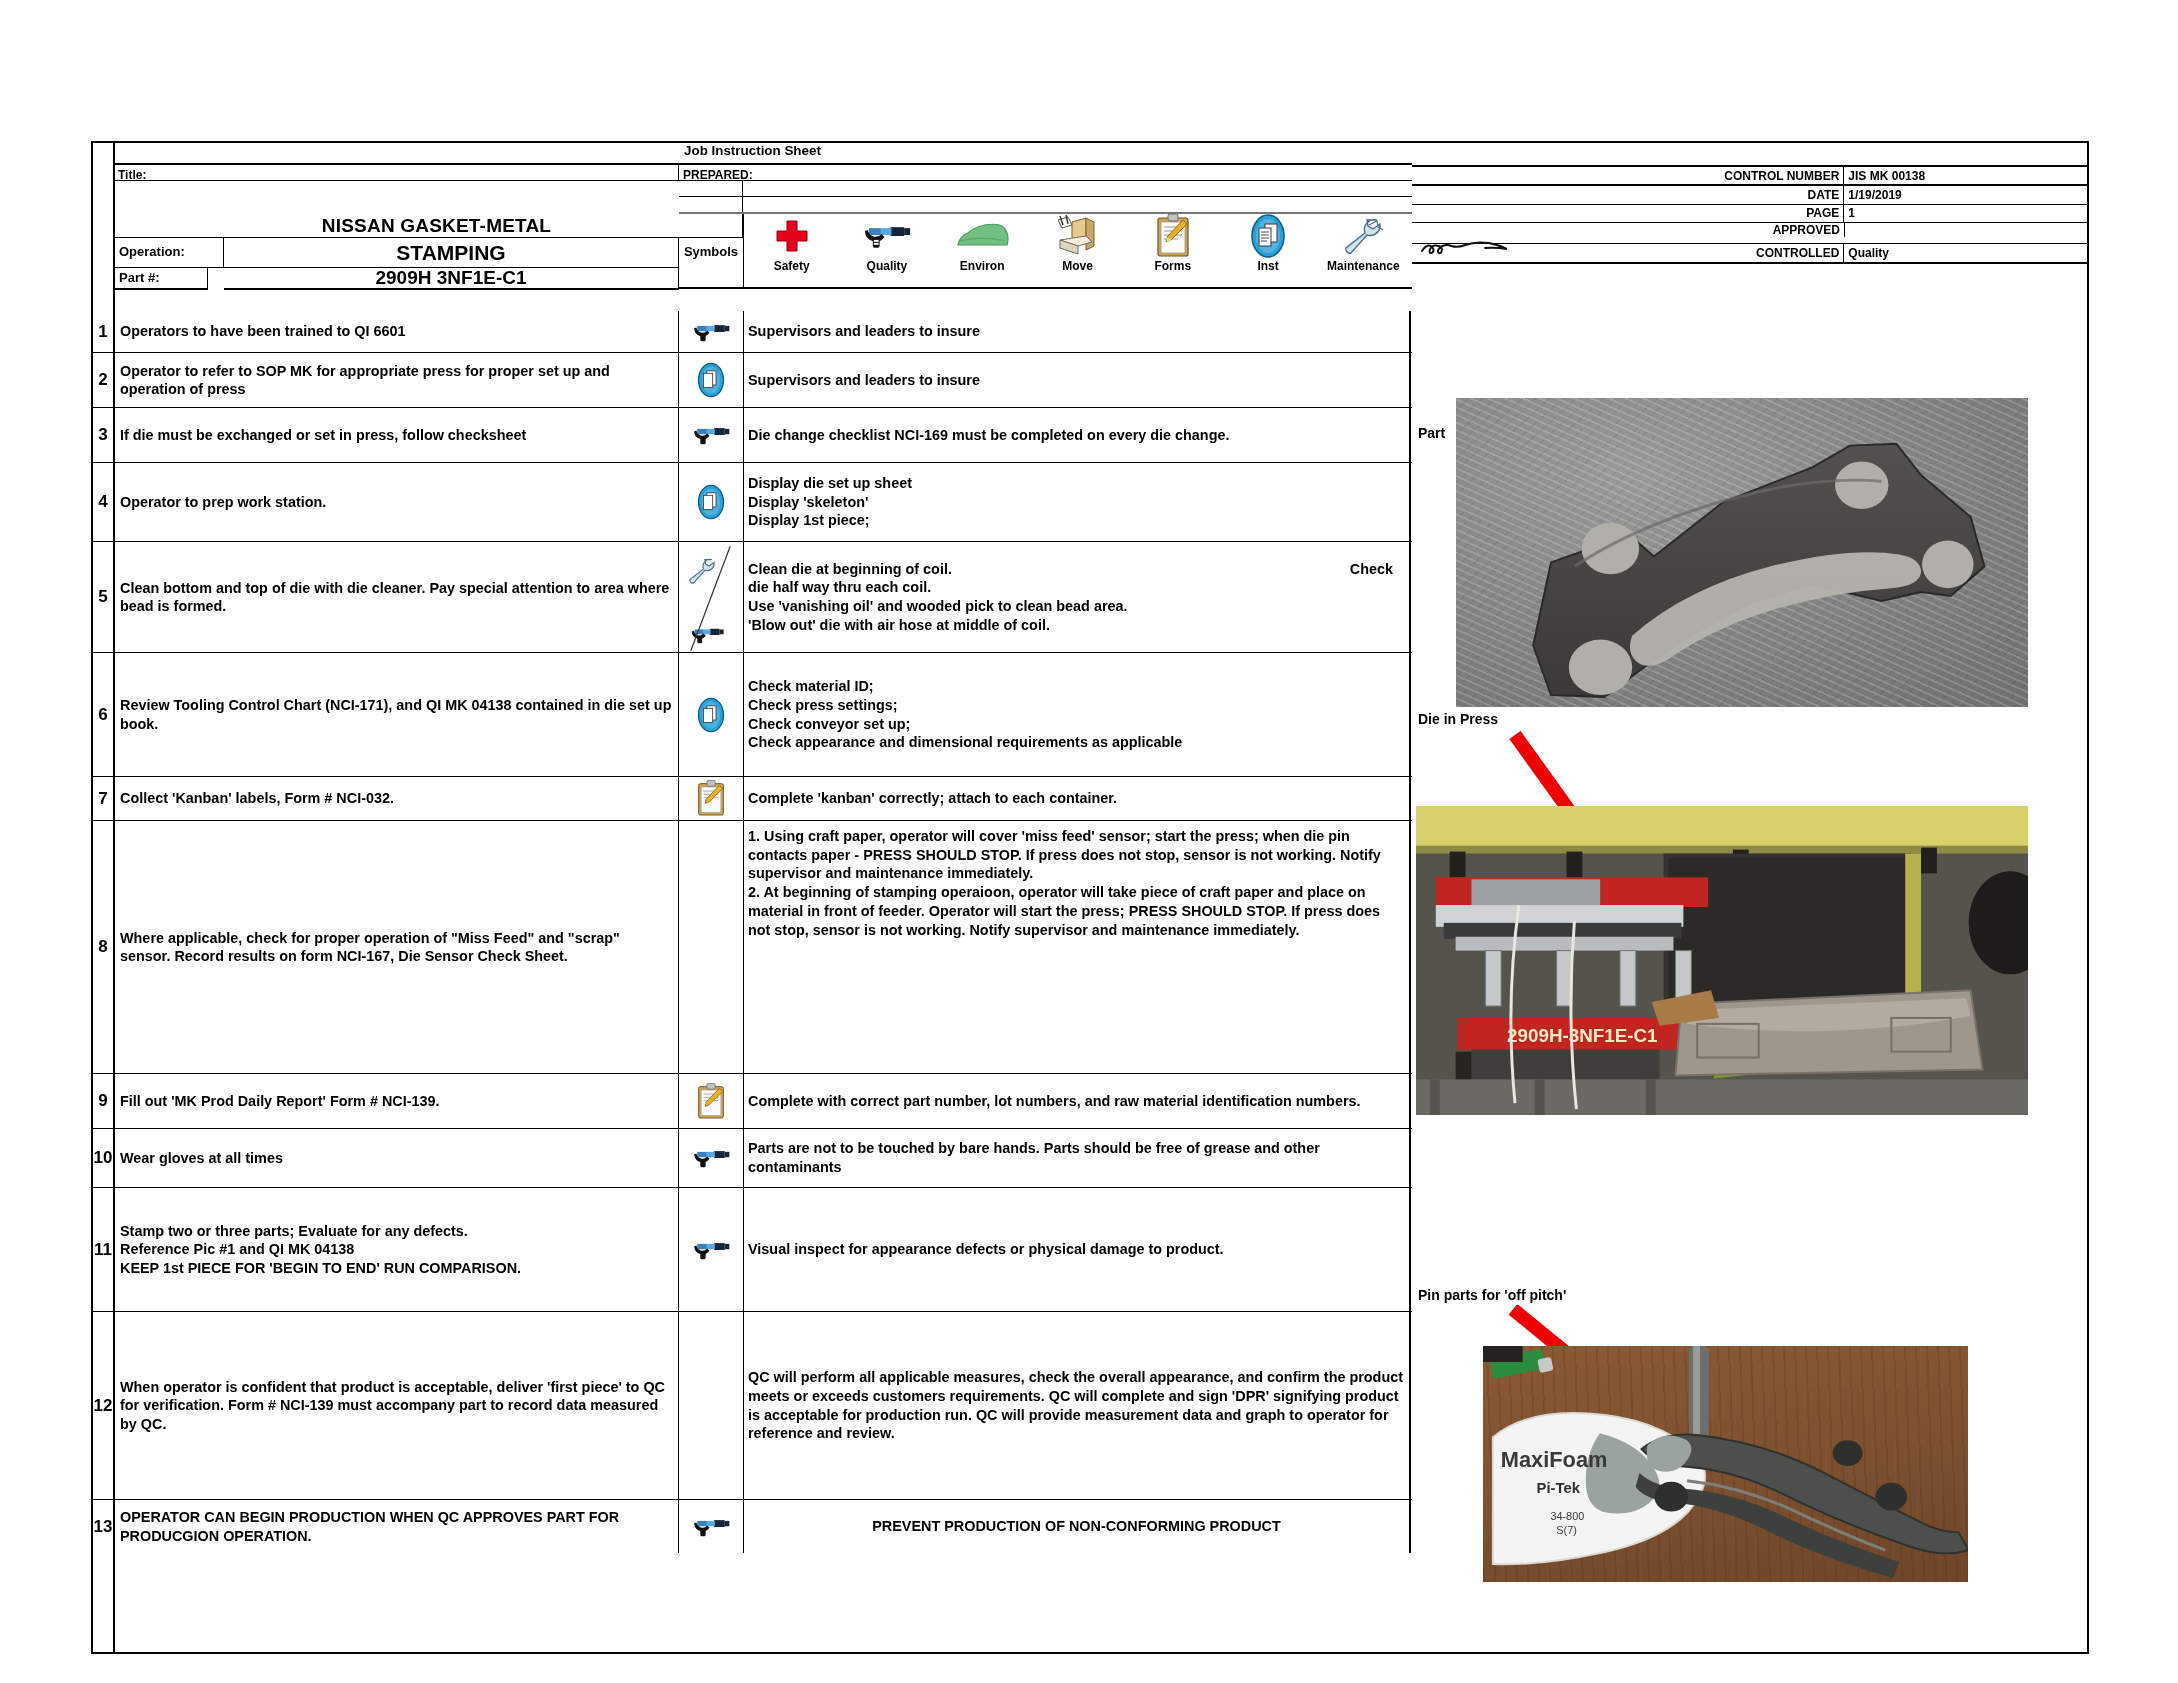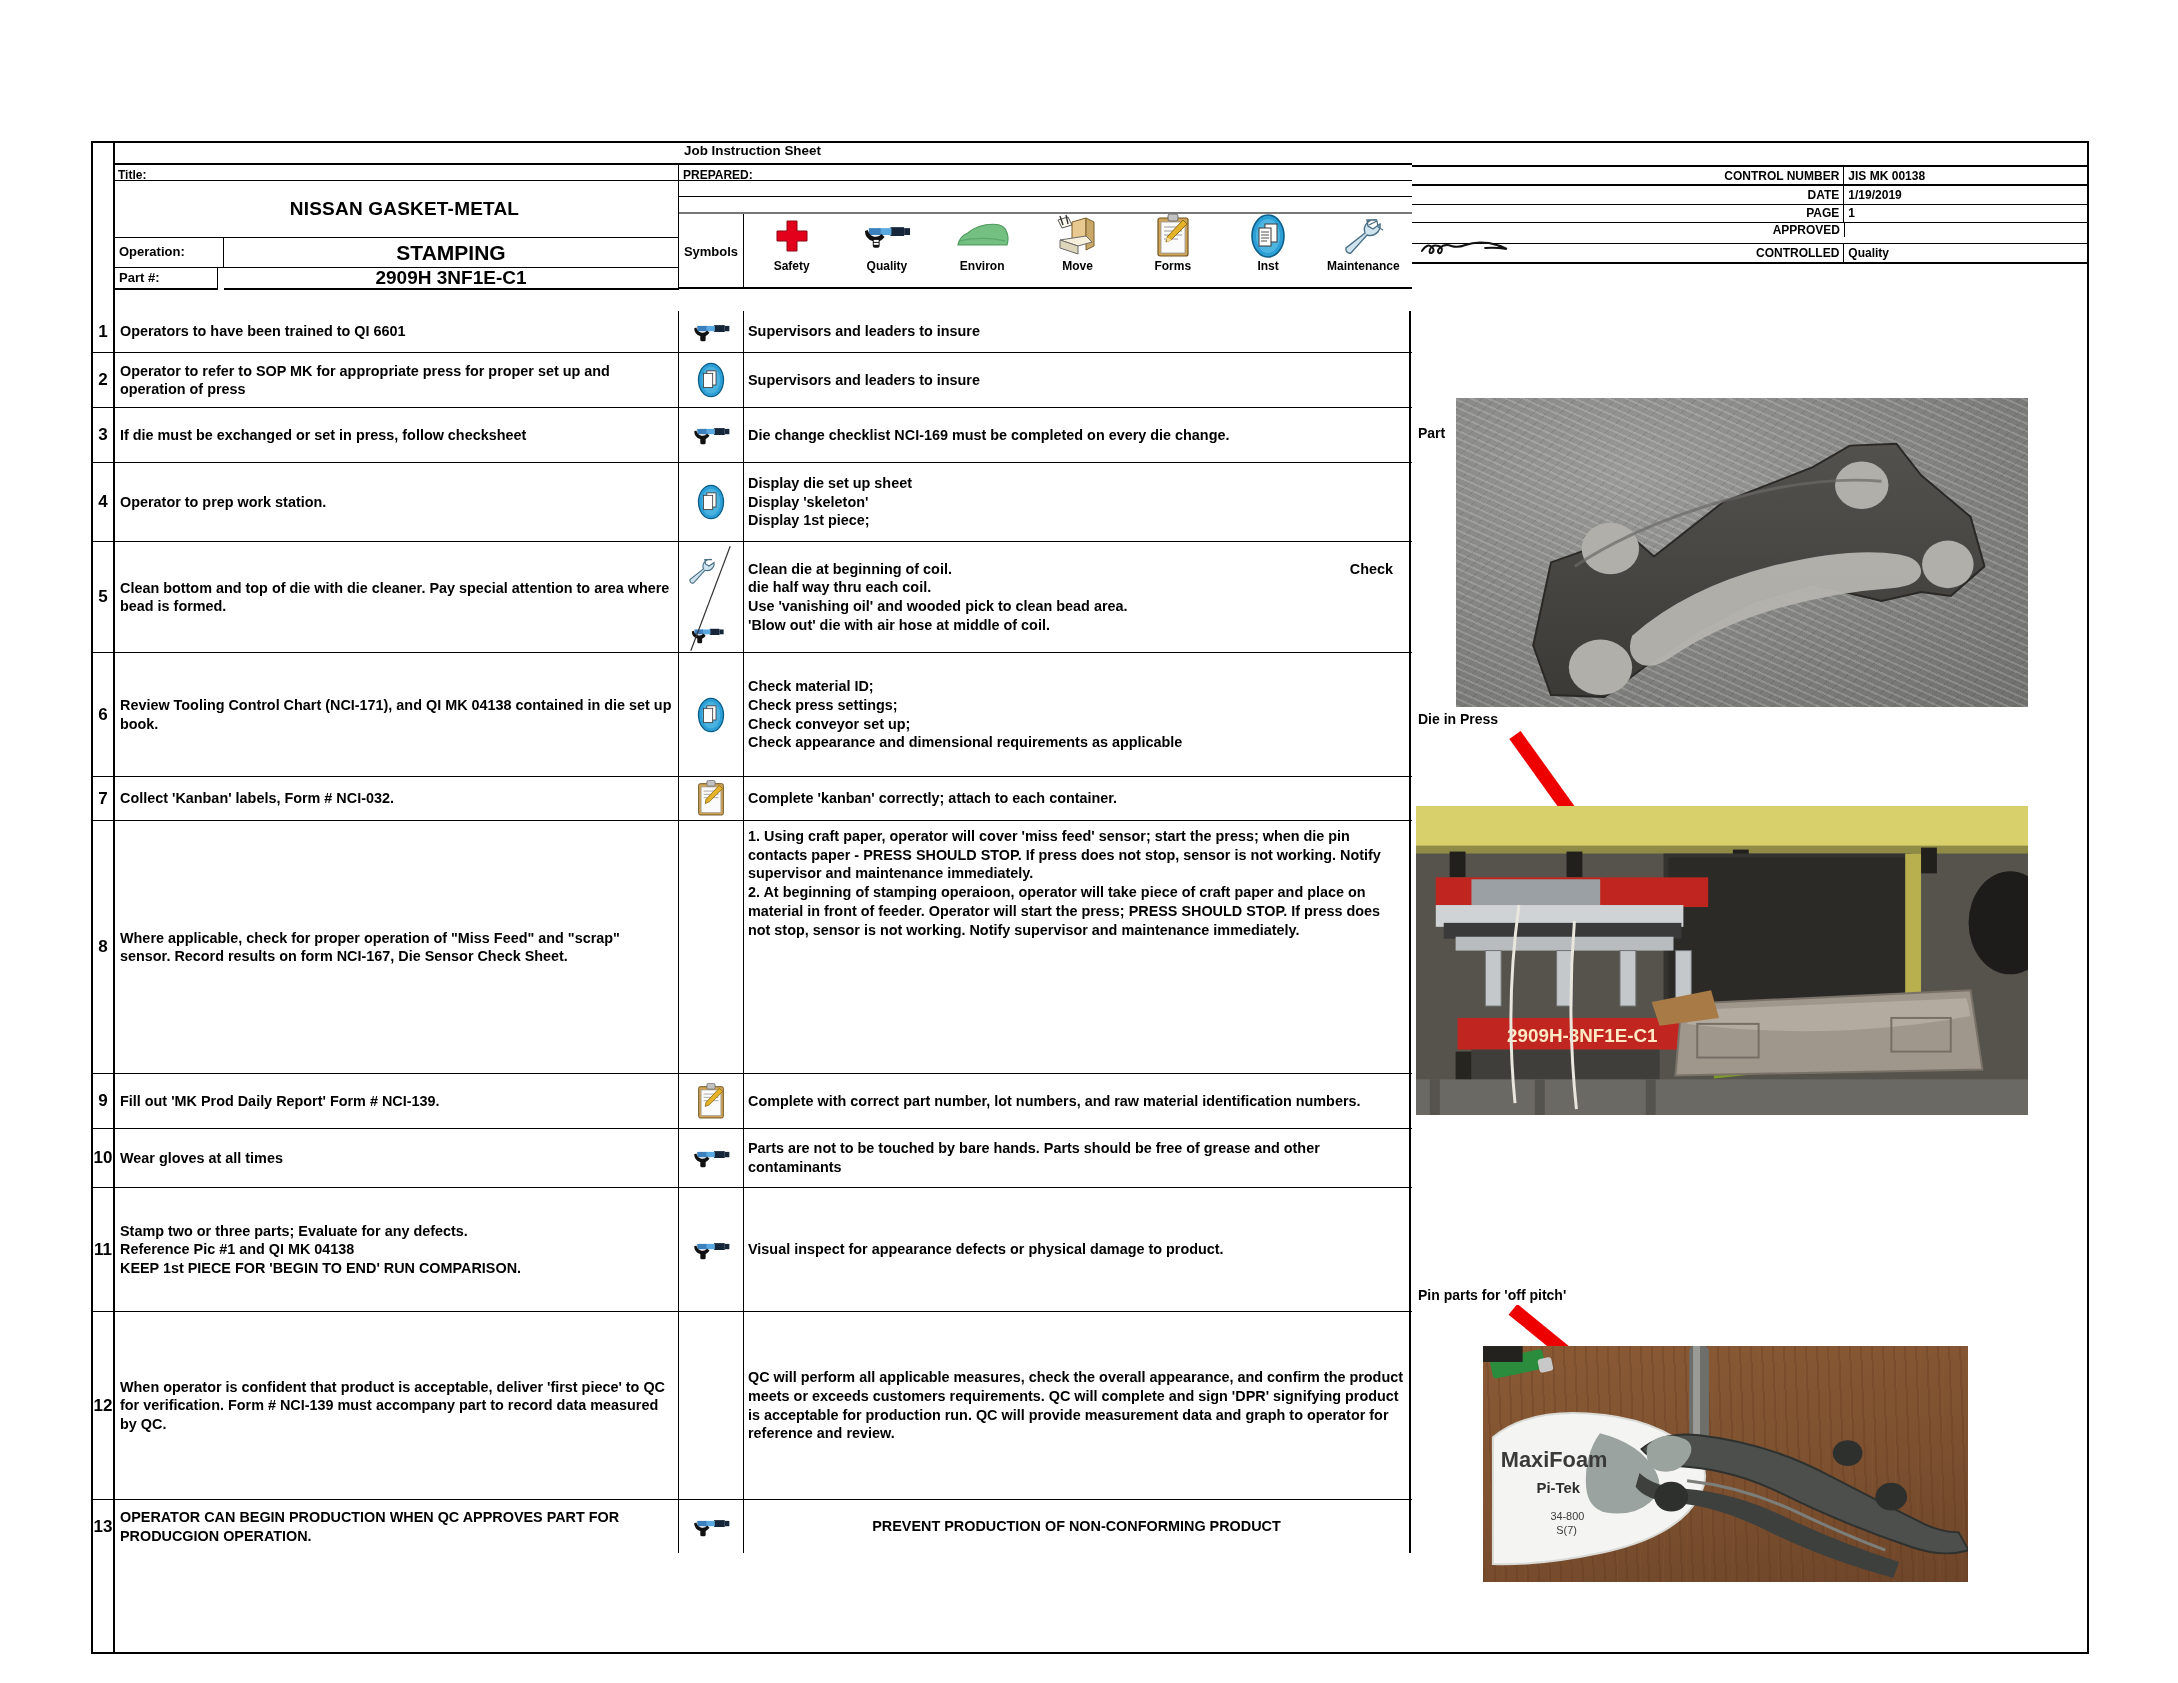--- a/index.html
+++ b/index.html
@@ -14,24 +14,24 @@
 
   .lbl{font-size:11px;font-weight:bold;line-height:1.1;}
   .lblsm{font-size:12px;font-weight:bold;}
 
   #numcol{position:absolute;left:0;top:0;width:22px;height:1509px;border-right:2px solid #000;box-sizing:border-box;}
 
   
   #titleBox{position:absolute;left:22px;top:0;width:564px;height:147px;}
   #titleRow0{position:absolute;left:0;top:0;width:564px;height:22px;border-bottom:2px solid #000;box-sizing:border-box;}
   #titleRow1{position:absolute;left:0;top:22px;width:564px;height:16px;border-bottom:1px solid #000;border-right:1px solid #000;box-sizing:border-box;padding-left:3px;}
-  #titleRow2{position:absolute;left:0;top:38px;width:564px;height:57px;border-bottom:1px solid #000;border-right:1px solid #000;box-sizing:border-box;display:flex;align-items:center;justify-content:center;padding-left:16px;}
+  #titleRow2{position:absolute;left:0;top:38px;width:628px;height:57px;border-bottom:1px solid #000;border-right:1px solid #000;box-sizing:border-box;display:flex;align-items:flex-end;justify-content:center;padding-left:16px;}
   #titleRow3{position:absolute;left:0;top:95px;width:109px;height:30px;border-bottom:1px solid #000;border-right:1px solid #000;box-sizing:border-box;display:flex;align-items:center;padding-left:4px;}
   #titleRow3v{position:absolute;left:109px;top:95px;width:455px;height:30px;border-bottom:1px solid #000;border-right:1px solid #000;box-sizing:border-box;display:flex;align-items:center;justify-content:center;}
-  #titleRow4{position:absolute;left:0;top:125px;width:103px;height:22px;border-bottom:2px solid #000;border-right:1px solid #000;box-sizing:border-box;display:flex;align-items:center;padding-left:4px;}
+  #titleRow4{position:absolute;left:0;top:125px;width:93px;height:22px;border-bottom:2px solid #000;border-right:1px solid #000;box-sizing:border-box;display:flex;align-items:center;padding-left:4px;}
   #titleRow4v{position:absolute;left:109px;top:125px;width:455px;height:22px;border-bottom:2px solid #000;border-right:1px solid #000;box-sizing:border-box;display:flex;align-items:center;justify-content:center;}
 
   .bigname{font-size:19px;font-weight:bold;letter-spacing:0.2px;}
   .opname{font-size:21px;font-weight:bold;}
   .partno{font-size:19px;font-weight:bold;}
 
   
   #symBox{position:absolute;left:586px;top:0;width:733px;height:147px;}
   #jisTitle{position:absolute;left:0;top:0;width:733px;height:22px;border-bottom:2px solid #000;box-sizing:border-box;padding-left:5px;font-size:13.4px;font-weight:bold;}
   #prep{position:absolute;left:0;top:22px;width:733px;height:16px;border-bottom:1px solid #000;box-sizing:border-box;padding-left:4px;}

